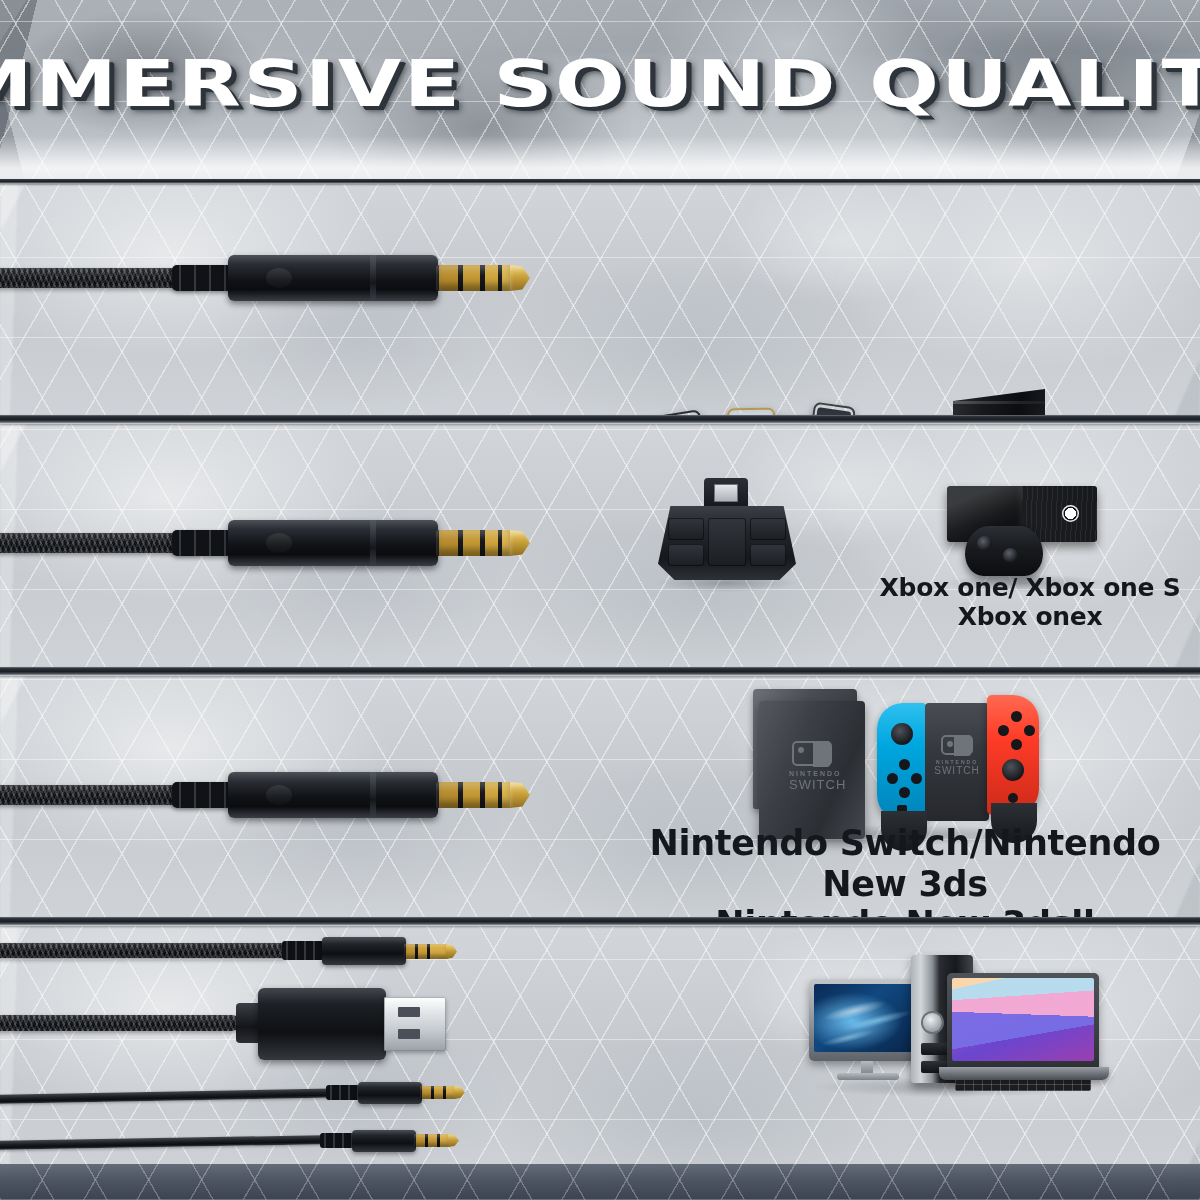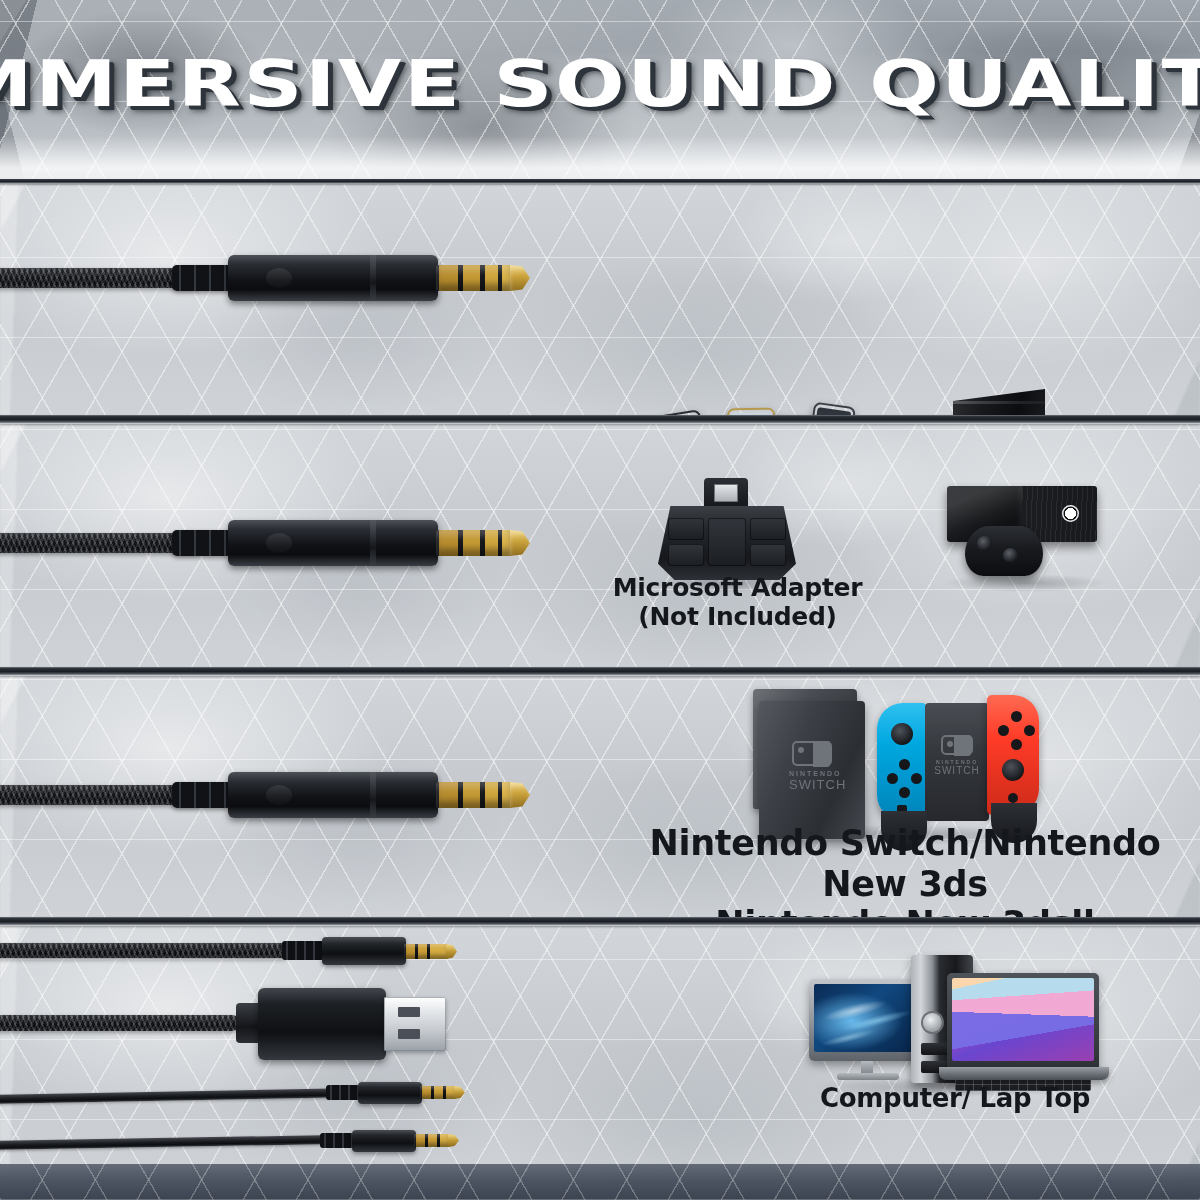--- a/index.html
+++ b/index.html
@@ -492,33 +492,33 @@
       <div class="shadow-ell" style="left:6px;top:96px;width:140px;height:18px;"></div>
       <div class="xa-plug" style="left:54px;top:0;"></div>
       <div class="xadapter" style="left:8px;top:28px;">
         <div class="btn" style="left:10px;top:12px;width:36px;height:22px;"></div>
         <div class="btn" style="left:10px;top:38px;width:36px;height:22px;"></div>
         <div class="btn" style="left:50px;top:12px;width:38px;height:48px;"></div>
         <div class="btn" style="left:92px;top:12px;width:36px;height:22px;"></div>
         <div class="btn" style="left:92px;top:38px;width:36px;height:22px;"></div>
       </div>
     </div>
-    <div class="label" style="left:565px;top:150px;width:345px;font-size:25px;">Microsoft Adapter
-(Not Included)</div>
 
     <div class="dev" style="left:935px;top:55px;width:185px;height:110px;">
       <div class="shadow-ell" style="left:10px;top:96px;width:160px;height:18px;"></div>
       <div class="xone" style="left:12px;top:8px;">
         <div class="xone-logo"></div>
       </div>
       <div class="xctrl" style="left:30px;top:48px;">
         <div class="stick" style="left:12px;top:10px;"></div>
         <div class="stick" style="left:38px;top:22px;"></div>
       </div>
     </div>
+    <div class="label" style="left:860px;top:150px;width:340px;font-size:25px;">Xbox one/ Xbox one S
+Xbox onex</div>
   </div>
 
   <div class="row" id="row3">
     <div class="row-tex"></div>
     <div class="hexlayer"></div>
 
     <div class="cable-wrap" style="left:0;top:0;width:600px;height:245px;">
       <div class="braid" style="left:-10px;top:110px;width:215px;"></div>
       <div class="strain" style="left:172px;top:107px;"></div>
       <div class="barrel" style="left:228px;top:97px;width:210px;"></div>
@@ -609,21 +609,20 @@
         <div class="pwr"></div>
         <div class="bay" style="top:88px;"></div>
         <div class="bay" style="top:106px;"></div>
       </div>
       <div class="lap-lid" style="left:142px;top:20px;">
         <div class="lap-scr"></div>
       </div>
       <div class="lap-keys" style="left:150px;top:114px;width:136px;"></div>
       <div class="lap-base" style="left:134px;top:114px;width:170px;"></div>
     </div>
-    <div class="label" style="left:790px;top:158px;width:330px;font-size:26px;">Computer/ Lap Top</div>
   </div>
 
   <div class="divider" id="div1"></div>
   <div class="divider" id="div2"></div>
   <div class="divider" id="div3"></div>
   <div class="divider" id="div4"></div>
 
   <div class="bottombar">
     <div class="hexlayer"></div>
   </div>

